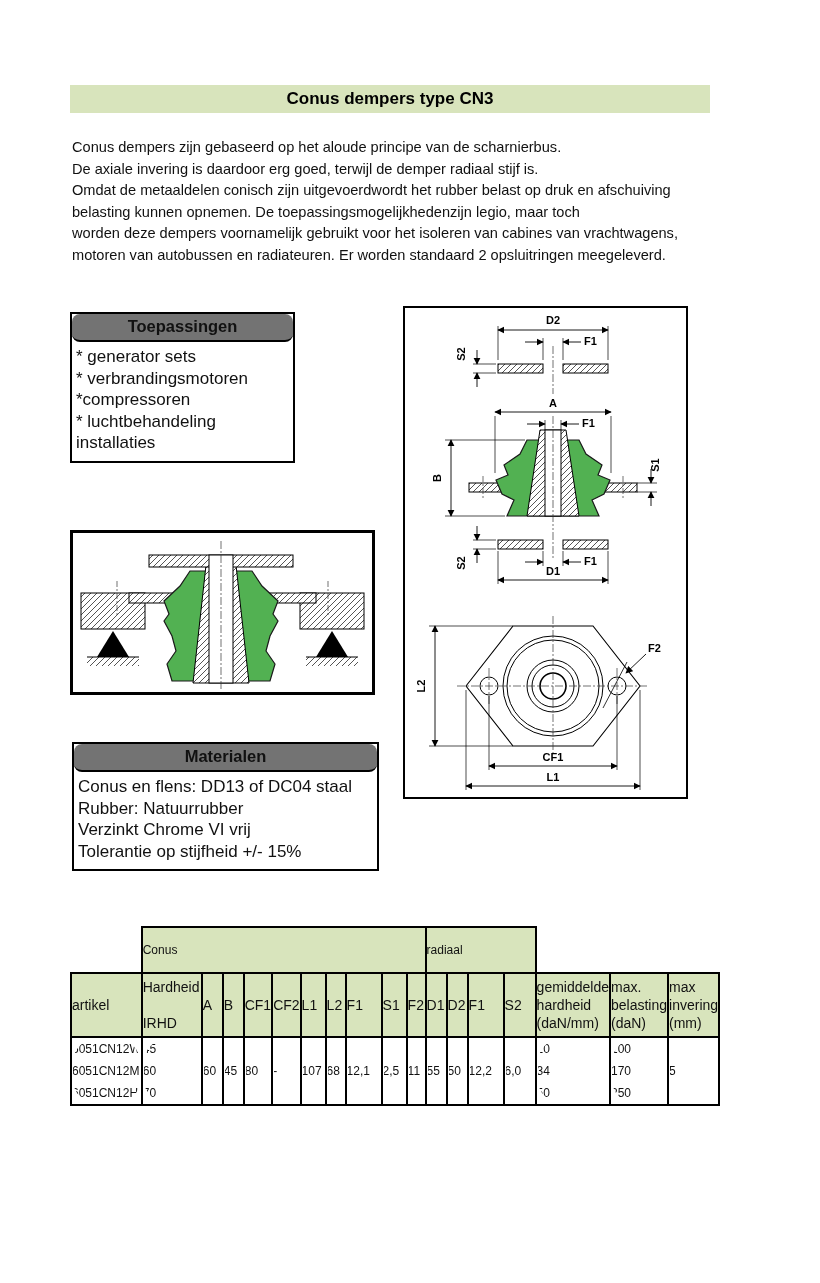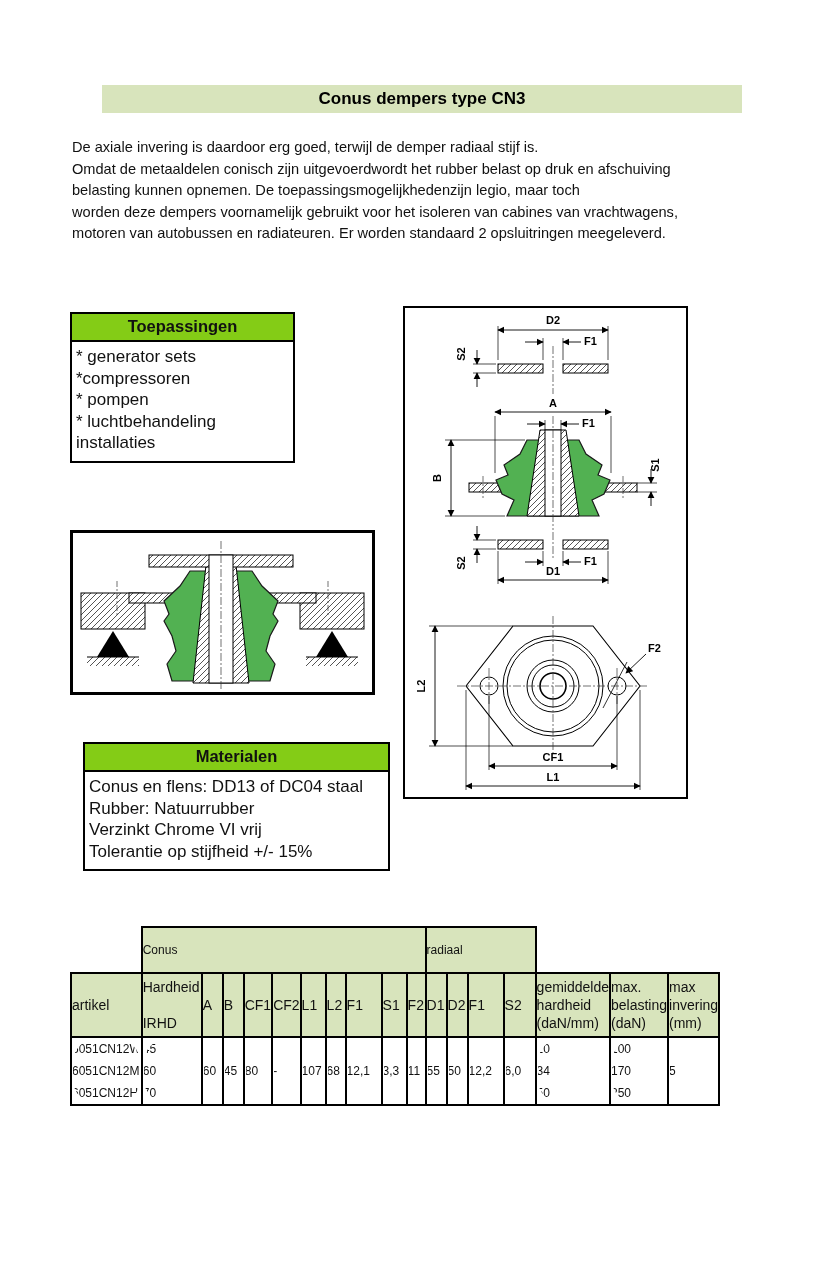--- a/index.html
+++ b/index.html
@@ -1,29 +1,29 @@
 <!DOCTYPE html>
 <html><head>
 <meta charset="utf-8">
 <style>
   html,body{margin:0;padding:0;background:#fff;}
   body{width:820px;height:1283px;position:relative;font-family:"Liberation Sans",sans-serif;color:#111;}
   .abs{position:absolute;}
   
   .banner{left:70px;top:85px;width:640px;height:28px;background:#d8e4bc;
           display:flex;align-items:center;justify-content:center;
-          font-weight:bold;font-size:17px;color:#000;margin-left:32px;}
+          font-weight:bold;font-size:17px;color:#000;}
   
   .intro{left:72px;top:137px;width:620px;font-size:14.6px;line-height:21.5px;}
   
   .infobox{border:2px solid #000;background:#fff;}
   .appbox{left:70px;top:312px;width:221px;}
-  .matbox{left:83px;top:742px;width:303px;}
-  .boxhead{background:#84cc16;border-bottom:2px solid #000;text-align:center;
-           font-weight:bold;font-size:16.5px;padding:3px 0 4px 0;}
+  .matbox{left:72px;top:742px;width:303px;}
+  .boxhead{background:#737373;border-bottom:2px solid #000;text-align:center;
+           font-weight:bold;font-size:16.5px;padding:3px 0 4px 0;border-radius:8px;}
   .boxitems{padding:4px 5px 7px 4px;font-size:17px;line-height:21.6px;}
   
   .drawbox{left:403px;top:306px;width:281px;height:489px;border:2px solid #000;}
   .illusbox{left:70px;top:530px;width:299px;height:159px;border:3px solid #000;}
   svg{display:block;}
   .dimtxt{font-family:"Liberation Sans",sans-serif;font-size:11px;font-weight:bold;fill:#000;}
   
   .spec{left:70px;top:926px;border-collapse:collapse;table-layout:fixed;font-size:11px;}
   .spec td{border:2px solid #000;padding:0;text-align:left;vertical-align:middle;background:#fff;overflow:hidden;}
   .spec td.ghost{border:none;background:transparent;}
@@ -34,33 +34,34 @@
   .hardwrap{display:flex;flex-direction:column;justify-content:space-between;height:52px;padding:2px 0;}
   .threewrap div{line-height:18px;}
   .stack div{line-height:22px;}
 </style>
 </head>
 <body>
 
 <div class="abs banner">Conus dempers type CN3</div>
 
 <div class="abs intro">
+  <div>Conus dempers zijn gebaseerd op het aloude principe van de scharnierbus.</div>
   <div>De axiale invering is daardoor erg goed, terwijl de demper radiaal stijf is.</div>
   <div>Omdat de metaaldelen conisch zijn uitgevoerdwordt het rubber belast op druk en afschuiving</div>
   <div>belasting kunnen opnemen. De toepassingsmogelijkhedenzijn legio, maar toch</div>
   <div>worden deze dempers voornamelijk gebruikt voor het isoleren van cabines van vrachtwagens,</div>
   <div>motoren van autobussen en radiateuren. Er worden standaard 2 opsluitringen meegeleverd.</div>
 </div>
 
 <div class="abs infobox appbox">
   <div class="boxhead">Toepassingen</div>
   <div class="boxitems">
     <div>* generator sets</div>
+    <div>* verbrandingsmotoren</div>
     <div>*compressoren</div>
-    <div>* pompen</div>
     <div>* luchtbehandeling installaties</div>
   </div>
 </div>
 
 <div class="abs drawbox">
 <svg width="281" height="489" viewBox="0 0 281 489">
   <defs>
     <pattern id="h1" width="6" height="6" patternUnits="userSpaceOnUse">
       <rect width="6" height="6" fill="#fff"></rect>
       <path d="M-1,7 L7,-1 M-1,1 L1,-1 M5,7 L7,5" stroke="#555" stroke-width="1"></path>
@@ -288,21 +289,21 @@
       <div>60</div>
       <div>70</div>
     </td>
     <td>60</td>
     <td>45</td>
     <td>80</td>
     <td>-</td>
     <td>107</td>
     <td>68</td>
     <td>12,1</td>
-    <td>3,3</td>
+    <td>2,5</td>
     <td>11</td>
     <td>55</td>
     <td>50</td>
     <td>12,2</td>
     <td>6,0</td>
     <td class="stack">
       <div>20</div>
       <div>34</div>
       <div>50</div>
     </td>

